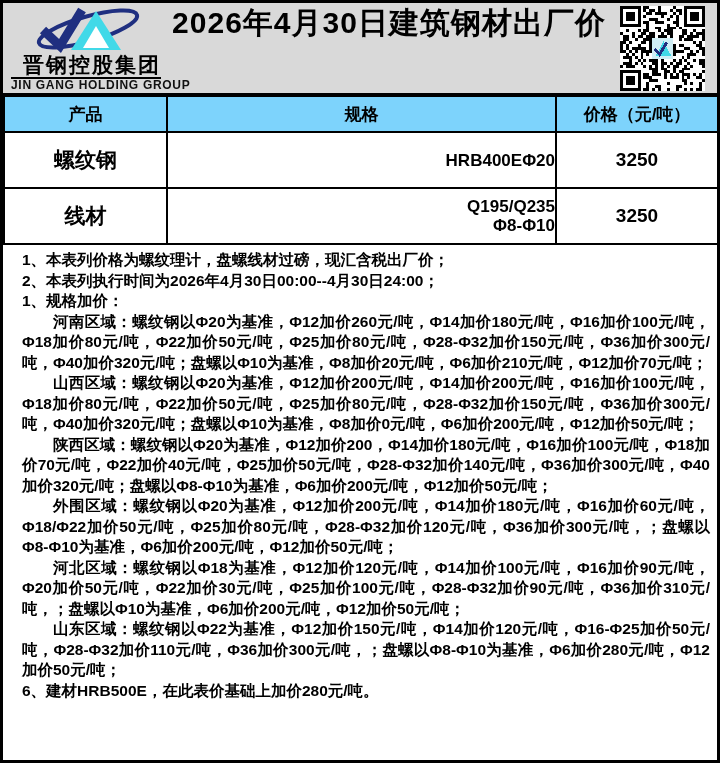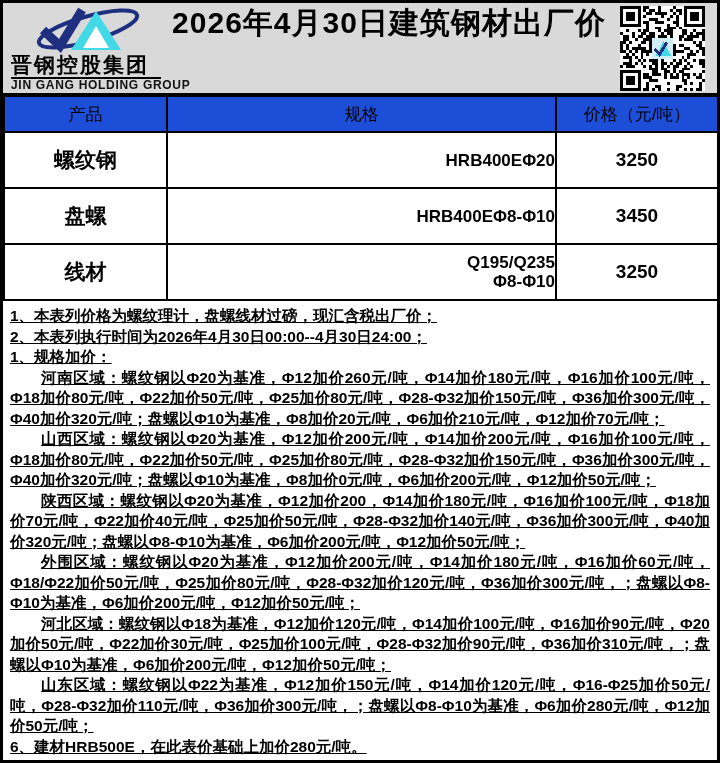--- a/index.html
+++ b/index.html
@@ -10,20 +10,21 @@
     border:3px solid #000; position:relative; overflow:hidden;
   }
   
   .band{
     height:92px; background:#d9d9d9; border-bottom:2px solid #000;
     display:flex; align-items:stretch;
   }
   .logo-block{
     width:162px; padding:1px 4px 2px 8px; display:flex; flex-direction:column;
     justify-content:flex-start;
+    text-align:right;
   }
   .logo-mark{ height:50px; }
   .logo-cn{
     font-size:21px; font-weight:bold; color:#000; letter-spacing:2px;
     line-height:22px; white-space:nowrap;
     border-bottom:2px solid #000; padding-bottom:1px;
   }
   .logo-en{
     font-size:12px; font-weight:bold; color:#111; letter-spacing:0.7px;
     line-height:11px; white-space:nowrap; margin-top:1px;
@@ -41,30 +42,30 @@
   }
   
   table.price{
     width:100%; border-collapse:collapse; table-layout:fixed;
   }
   table.price th, table.price td{
     border:2px solid #000; text-align:center; vertical-align:middle;
     color:#000; padding:0;
   }
   table.price th{
-    background:#1d4ed8; height:36px; font-size:17px; font-weight:normal;
+    background:#7dd3fc; height:36px; font-size:17px; font-weight:bold;
   }
   table.price td{ background:#fff; height:56px; }
   td.cell-product{ font-size:21px; font-weight:bold; }
   td.cell-spec{ font-size:17px; font-weight:bold; }
   td.cell-spec .spec-line{ line-height:19px;text-align:right; }
   td.cell-price{ font-size:19px; font-weight:bold; }
   col.c1{ width:163px; } col.c2{ width:389px; } col.c3{ width:162px; }
   
-  .notes{ padding:5px 7px 0 7px;text-decoration:underline; }
+  .notes{ padding:5px 7px 0 19px; }
   .notes p{
     font-size:15.5px; font-weight:bold; color:#000; line-height:20.5px;
     text-align:justify;
   }
   .notes p.indent{ text-indent:2em; }
 </style>
 </head>
 <body>
 
 <div class="sheet">
@@ -392,27 +393,20 @@
     </thead>
     <tbody id="price-body">
         <tr>
           <td class="cell-product">螺纹钢</td>
           <td class="cell-spec">
             <div class="spec-line">HRB400EΦ20</div>
           </td>
           <td class="cell-price">3250</td>
         </tr>
         <tr>
-          <td class="cell-product">盘螺</td>
-          <td class="cell-spec">
-            <div class="spec-line">HRB400EΦ8-Φ10</div>
-          </td>
-          <td class="cell-price">3450</td>
-        </tr>
-        <tr>
           <td class="cell-product">线材</td>
           <td class="cell-spec">
             <div class="spec-line">Q195/Q235</div>
             <div class="spec-line">Φ8-Φ10</div>
           </td>
           <td class="cell-price">3250</td>
         </tr>
       </tbody>
   </table>
 

